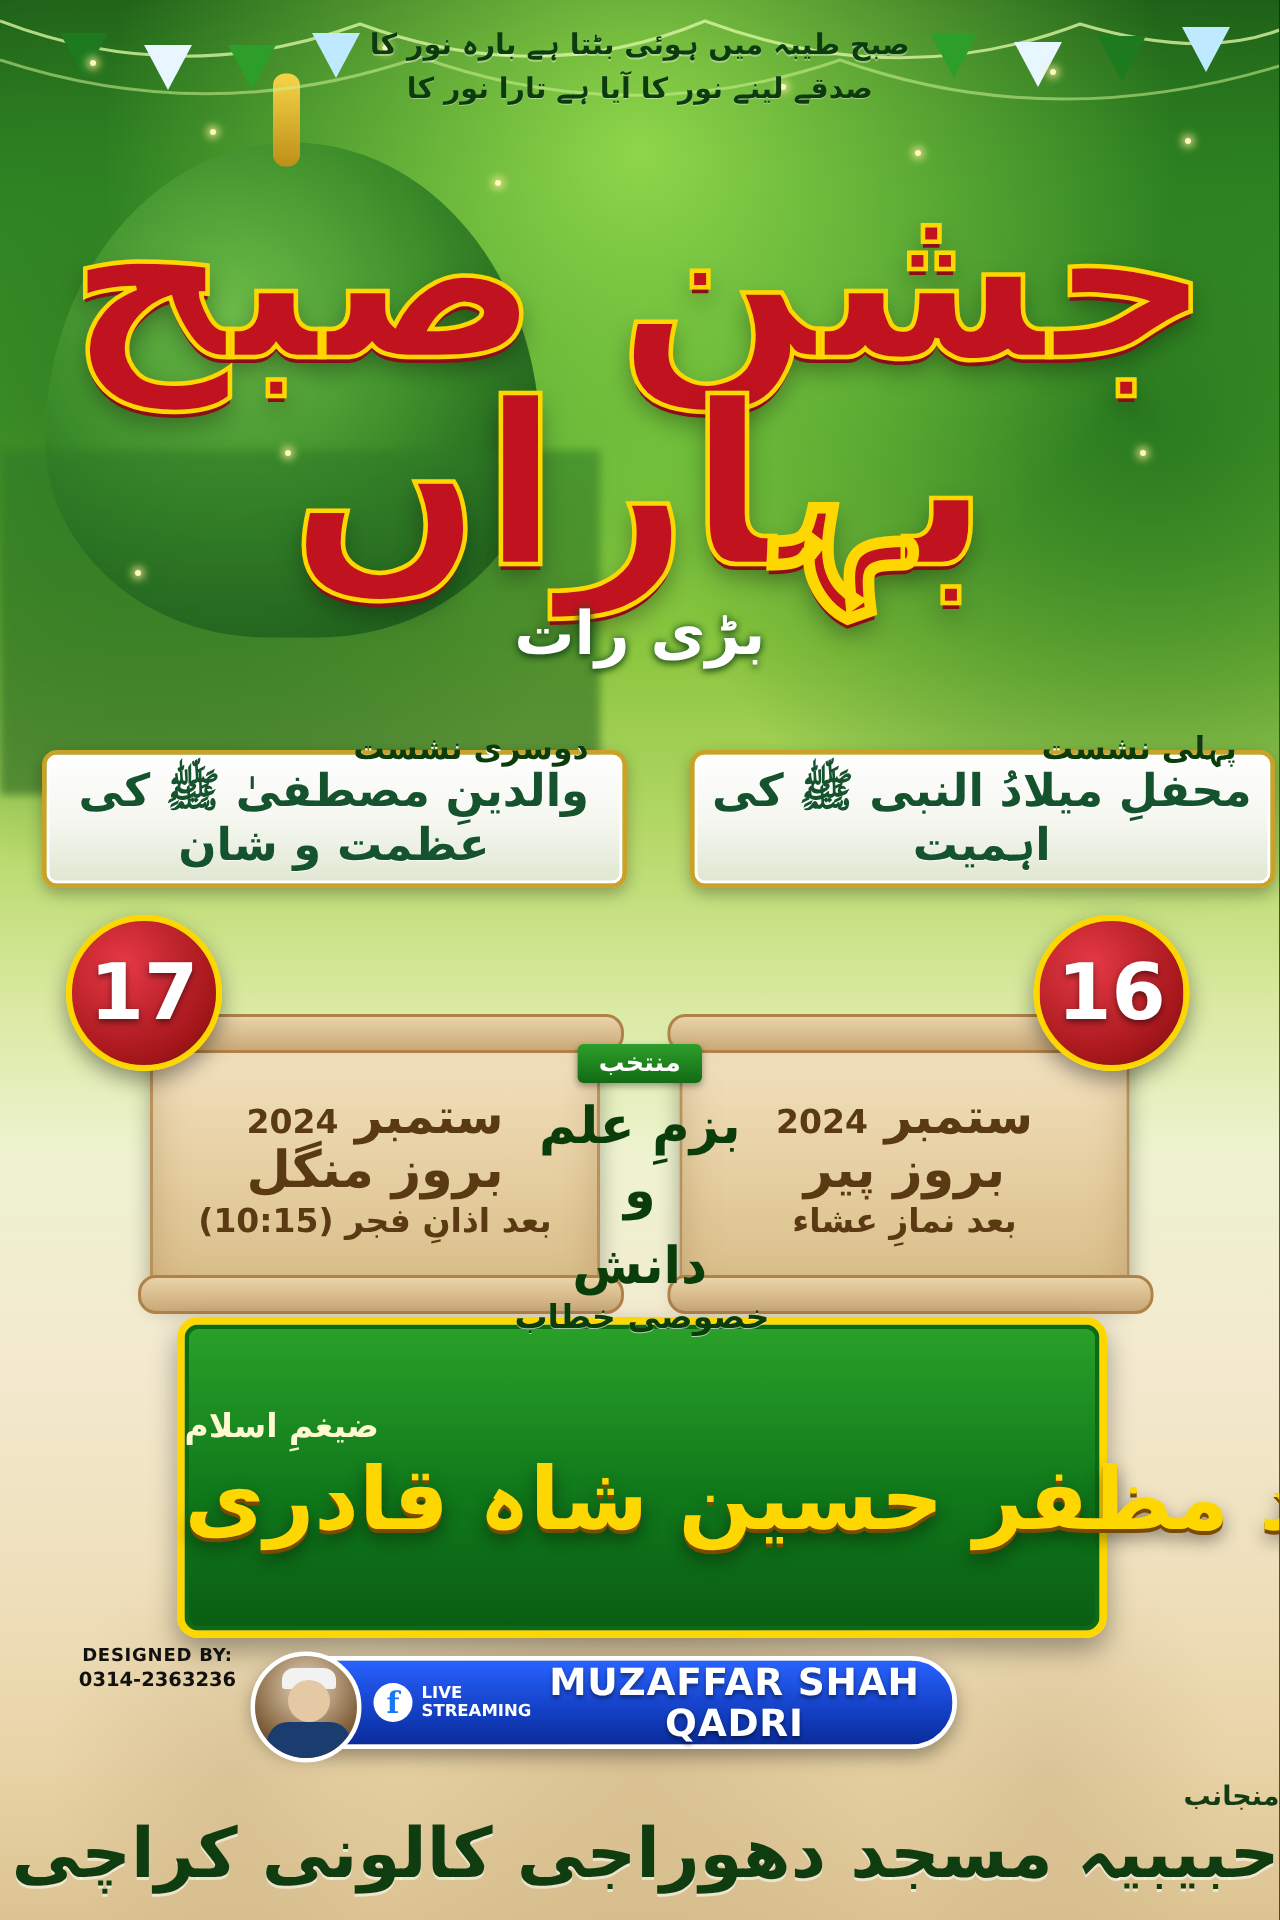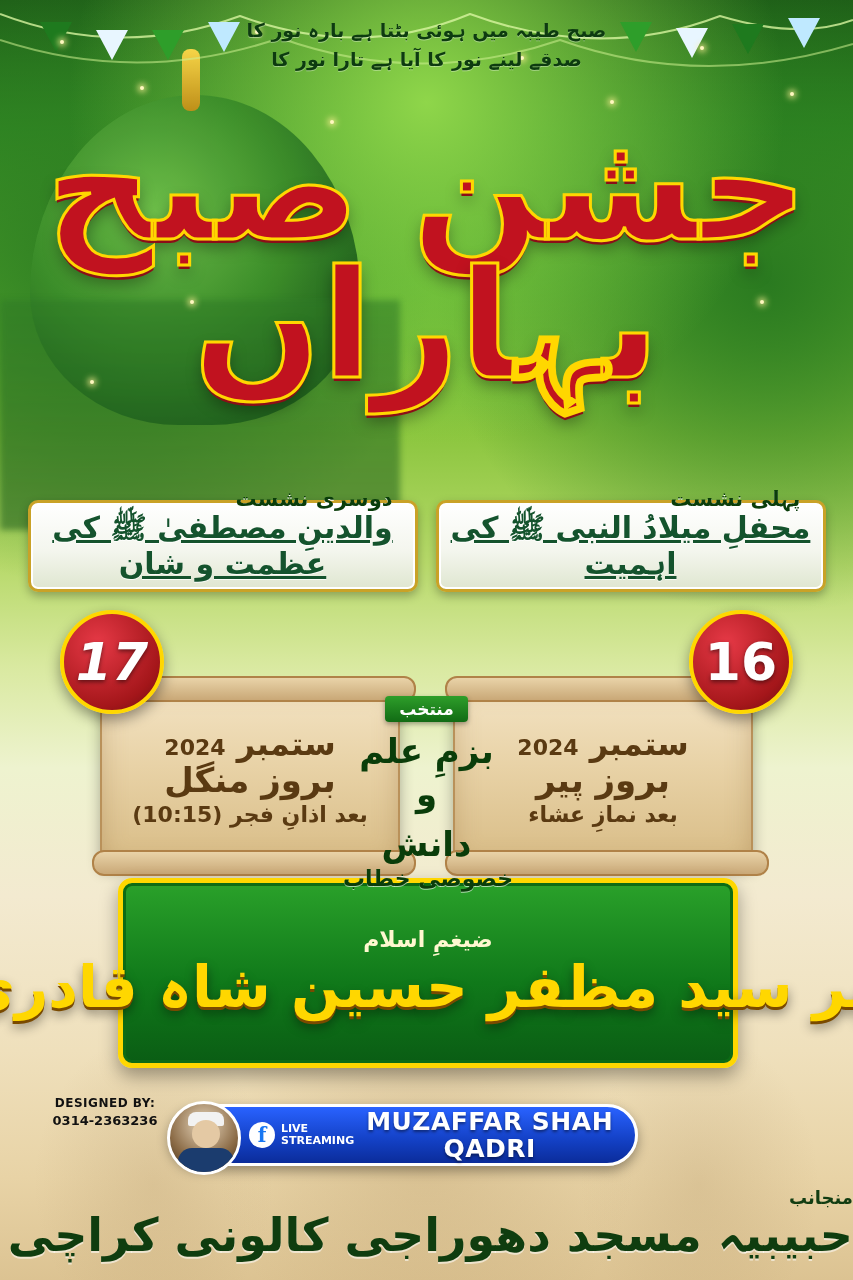--- a/index.html
+++ b/index.html
@@ -75,31 +75,31 @@
   
   .sessions{
     position:absolute;top:500px;left:0;width:853px;
     display:flex;flex-direction:row-reverse;justify-content:center;gap:18px;
   }
   .session{
     position:relative;width:390px;height:92px;
     background:linear-gradient(180deg,#ffffff 0%,#f4f6ee 55%,#dfe6d0 100%);
     border:3px solid #c9a227;border-radius:10px;
     box-shadow:0 4px 10px rgba(0,0,0,.28), inset 0 0 0 2px #fff;
-    display:flex;align-items:center;
+    display:flex;align-items:center;margin-left:24px;
   }
   .session .s-label{
     position:absolute;top:-16px;right:22px;direction:rtl;
     font-size:21px;font-weight:bold;color:#0a3d0a;
     text-shadow:0 1px 0 #fff;
   }
   .session .s-text{
     direction:rtl;font-size:30px;font-weight:bold;color:#14532d;
     text-shadow:0 1px 0 rgba(255,255,255,.8);
-    padding:0 10px;text-align:center;line-height:1.2;text-decoration:underline;
+    padding:0 10px;text-align:center;line-height:1.2;
   }
   
   .dates{
     position:absolute;top:640px;left:0;width:853px;height:240px;
   }
   .scroll{
     position:absolute;top:46px;width:300px;height:180px;
     background:linear-gradient(180deg,#f3e3c3 0%,#e8d2a6 45%,#d8bc86 100%);
     border:2px solid #b9915a;border-radius:6px;
     box-shadow:0 6px 14px rgba(0,0,0,.3), inset 0 0 24px rgba(150,110,60,.35);
@@ -125,39 +125,39 @@
   .badge{
     position:absolute;top:-30px;width:104px;height:104px;border-radius:50%;
     background:radial-gradient(circle at 35% 30%,#e63946 0%,#a4161a 70%,#6a0d10 100%);
     border:4px solid #ffd700;
     box-shadow:0 6px 14px rgba(0,0,0,.4);
     color:#fff;font-size:52px;font-weight:bold;
     display:flex;align-items:center;justify-content:center;
     text-shadow:0 2px 4px rgba(0,0,0,.5);
   }
   .badge-right{right:60px;}
-  .badge-left{left:60px;font-style:italic;}
+  .badge-left{left:44px;}
   
   .mid-tag{
     position:absolute;left:50%;top:56px;transform:translateX(-50%);
     width:150px;text-align:center;direction:rtl;color:#0a3d0a;
   }
   .mid-tag .flag{
     display:inline-block;background:linear-gradient(180deg,#2e9e2a,#116b14);
     color:#fff;font-size:17px;font-weight:bold;padding:3px 14px;border-radius:4px;
     box-shadow:0 2px 5px rgba(0,0,0,.35);
   }
   .mid-tag .mt-line{font-size:34px;font-weight:bold;margin-top:8px;line-height:1.25;}
   
   .speaker{
-    position:absolute;left:118px;top:878px;width:620px;height:190px;
+    position:absolute;left:118px;top:878px;width:620px;height:214px;
     background:linear-gradient(180deg,#2aa12a 0%,#10791a 55%,#0a5d14 100%);
     border:5px solid #ffd700;border-radius:14px;
     box-shadow:0 8px 18px rgba(0,0,0,.35), inset 0 0 0 3px #0d6b15;
-    display:flex;flex-direction:column;align-items:center;justify-content:center;
+    display:flex;flex-direction:column;align-items:flex-end;justify-content:center;
     direction:rtl;
   }
   .sp-khitab{
     position:absolute;top:-17px;left:50%;transform:translateX(-50%);
     direction:rtl;font-size:22px;font-weight:bold;color:#0a3d0a;
     text-shadow:0 1px 0 rgba(255,255,255,.6);white-space:nowrap;
   }
   .sp-title{font-size:22px;font-weight:bold;color:#fff8d0;margin-bottom:4px;}
   .sp-name{
     font-size:58px;font-weight:bold;color:#ffd700;line-height:1.1;
@@ -259,20 +259,21 @@
     <div class="spark" style="left:760px;top:300px"></div>
   </div>
 
   <div class="couplet">
     <div>صبح طیبہ میں ہوئی بٹتا ہے بارہ نور کا</div>
     <div>صدقے لینے نور کا آیا ہے تارا نور کا</div>
   </div>
 
   <div class="title-wrap">
     <div class="title-main">جشن صبح بہاراں</div>
+    <div class="title-sub">بڑی رات</div>
   </div>
 
   <div class="sessions">
     <div class="session">
       <div class="s-label">پہلی نشست</div>
       <div class="s-text">محفلِ میلادُ النبی ﷺ کی اہمیت</div>
     </div>
     <div class="session">
       <div class="s-label">دوسری نشست</div>
       <div class="s-text">والدینِ مصطفیٰ ﷺ کی عظمت و شان</div>

